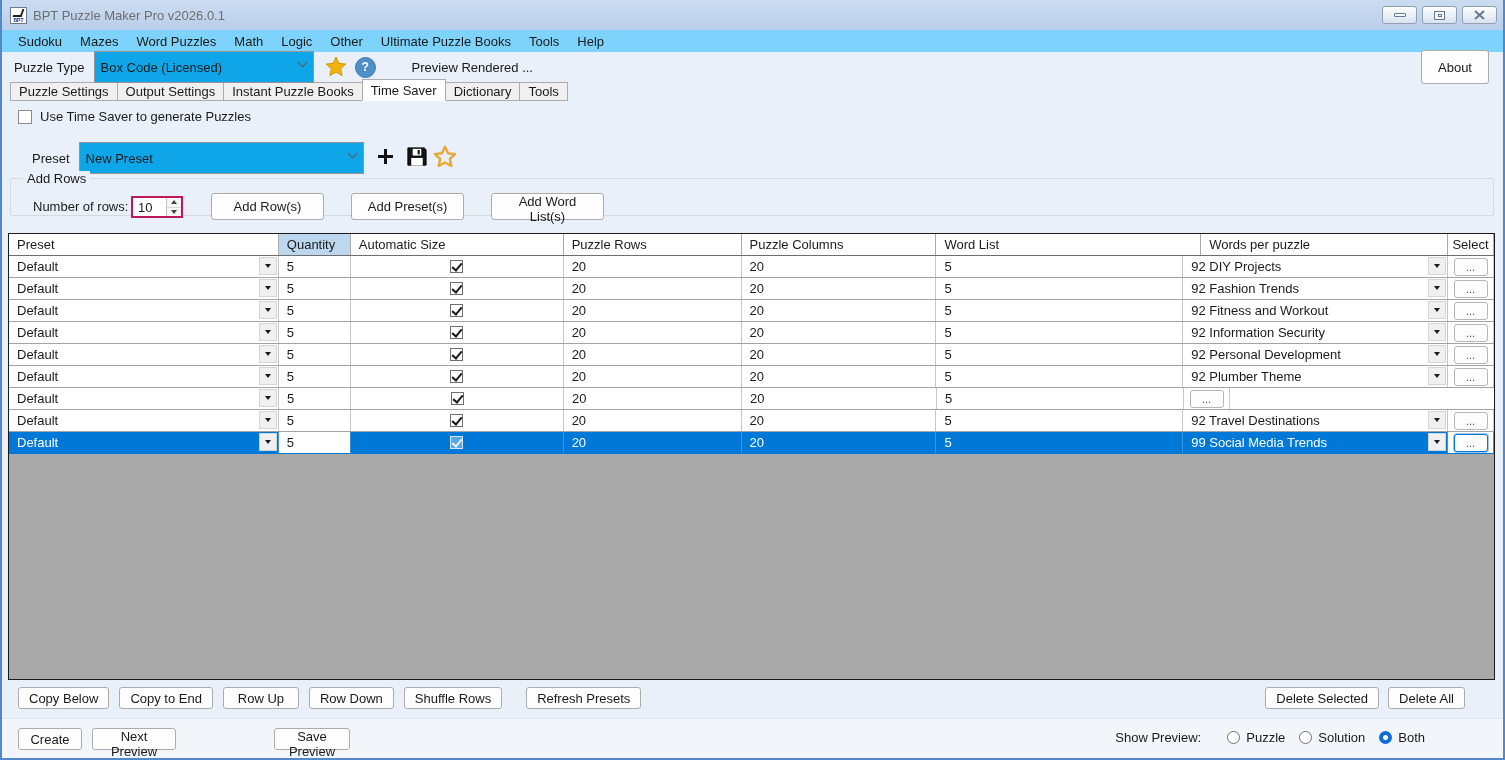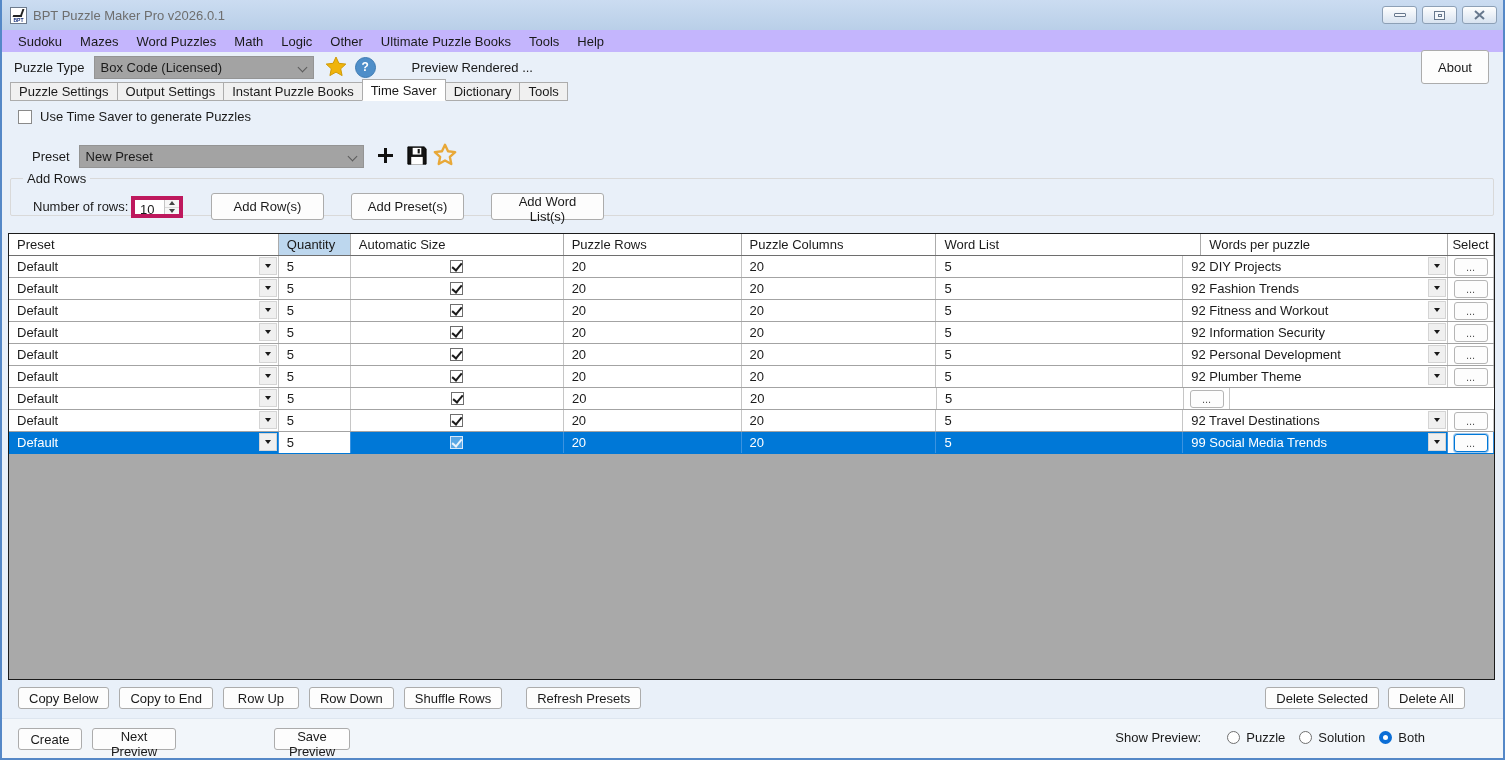--- a/index.html
+++ b/index.html
@@ -19,27 +19,27 @@
   .app-icon .bpt { font-size:5px; font-weight:bold; color:#16307c; line-height:5px; letter-spacing:0; }
   .title-text { color:#6e6e6e; }
   .win-controls { margin-left:auto; display:flex; }
   .win-btn { width:35px; height:18px; margin-left:5px; border:1px solid #8da0b6; border-radius:3px;
              background:linear-gradient(#fefefe,#d8e3f0); display:flex; align-items:center; justify-content:center; cursor:default; }
   .glyph-min { width:12px; height:4px; border:1px solid #67788d; border-radius:1px; background:#f4f7fb; }
   .glyph-max { width:11px; height:9px; border:1px solid #67788d; background:#f4f7fb; display:flex; align-items:center; justify-content:center; }
   .glyph-max i { display:block; width:4px; height:3px; border:1px solid #67788d; }
 
   
-  .menubar { height:22px; flex:0 0 22px; background:#c4b5fd; display:flex; align-items:center; padding-left:7px; }
+  .menubar { height:22px; flex:0 0 22px; background:#7dd3fc; display:flex; align-items:center; padding-left:7px; }
   .menu-item { padding:0 9px; height:100%; display:flex; align-items:center; cursor:default; }
 
   
   .toolbar { height:30px; flex:0 0 30px; display:flex; align-items:center; padding-left:12px; position:relative; z-index:3; }
   .tb-label { margin-right:9px; }
-  .combo { height:23px; background:#a3a3a3; border:1px solid #949494; display:flex; align-items:center;
+  .combo { height:32px; background:#0ea5e9; border:1px solid #949494; display:flex; align-items:center;
            padding:0 22px 0 6px; position:relative; cursor:default; }
   .combo .chev { position:absolute; right:7px; top:7px; width:7px; height:7px;
                  border-left:1px solid #5a5a5a; border-bottom:1px solid #5a5a5a; transform:rotate(-45deg); }
   .combo-puzzle-type { width:220px; }
   .icon-gap { margin-left:10px; display:flex; align-items:center; }
   .help-circle { width:21px; height:21px; border-radius:50%; background:#4e8ec9; border:1px solid #3d7ab2;
                  color:#fff; font-weight:bold; font-size:12px; display:flex; align-items:center; justify-content:center; }
   .preview-status { margin-left:36px; }
   .btn { background:#fdfdfd; border:1px solid #acacac; border-radius:3px; height:22px;
          font-family:"Liberation Sans",sans-serif; font-size:13px; color:#1a1a1a; padding:0 10px; cursor:default; }
@@ -62,21 +62,21 @@
   .combo-preset { width:285px; }
 
   .plus-icon { margin-left:12px; }
   .floppy-icon { margin-left:10px; }
   .star-outline-icon { margin-left:4px; }
 
   
   .groupbox { position:absolute; left:8px; right:9px; top:77px; height:38px; border:1px solid #d9d9d9; border-radius:2px; }
   .groupbox-title { position:absolute; top:-8px; left:12px; background:#e9f0f9; padding:0 4px; }
   .nr-label { position:absolute; left:22px; top:17px; line-height:22px; }
-  .spin { position:absolute; left:120px; top:17px; width:52px; height:22px; background:#fff; border:4px solid #be185d; display:flex; }
+  .spin { position:absolute; left:120px; top:17px; width:52px; height:22px; background:#fff; border:2px solid #be185d; display:flex; }
   .spin-value { flex:1; padding:2px 0 0 5px; }
   .spin-btns { width:15px; border-left:1px solid #c5c5c5; display:flex; flex-direction:column; }
   .spin-up,.spin-down { flex:1; background:#f6f6f6; display:flex; align-items:center; justify-content:center; cursor:default; }
   .spin-up { border-bottom:1px solid #d9d9d9; }
   .tri-up { width:0; height:0; border-left:3.5px solid transparent; border-right:3.5px solid transparent; border-bottom:4px solid #444; }
   .tri-down { width:0; height:0; border-left:3.5px solid transparent; border-right:3.5px solid transparent; border-top:4px solid #444; }
   .gb-btn { position:absolute; top:14px; width:113px; height:27px; }
   .gb-btn-1 { left:200px; } .gb-btn-2 { left:340px; } .gb-btn-3 { left:480px; }
 
   

